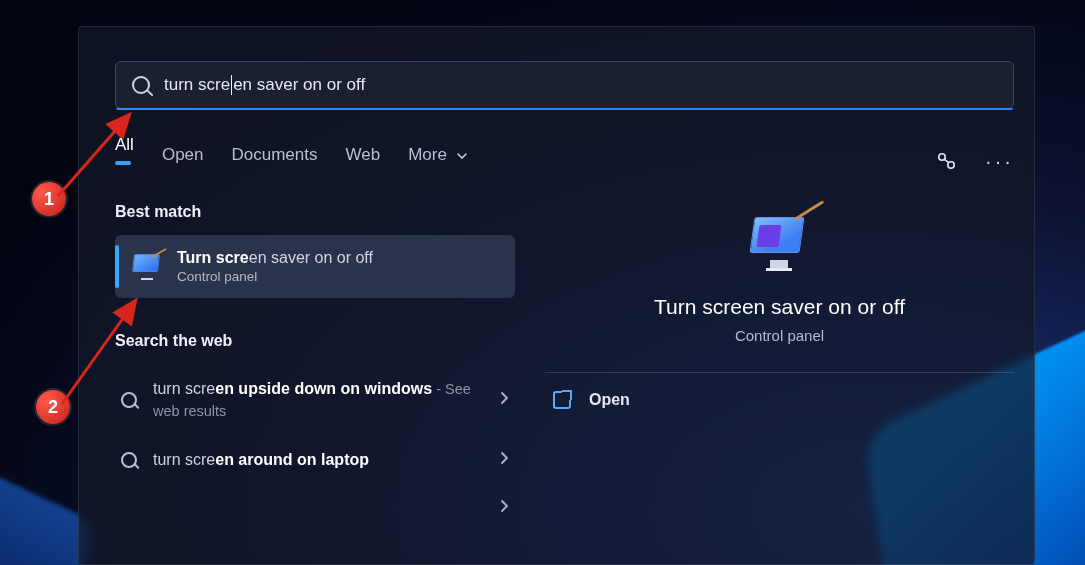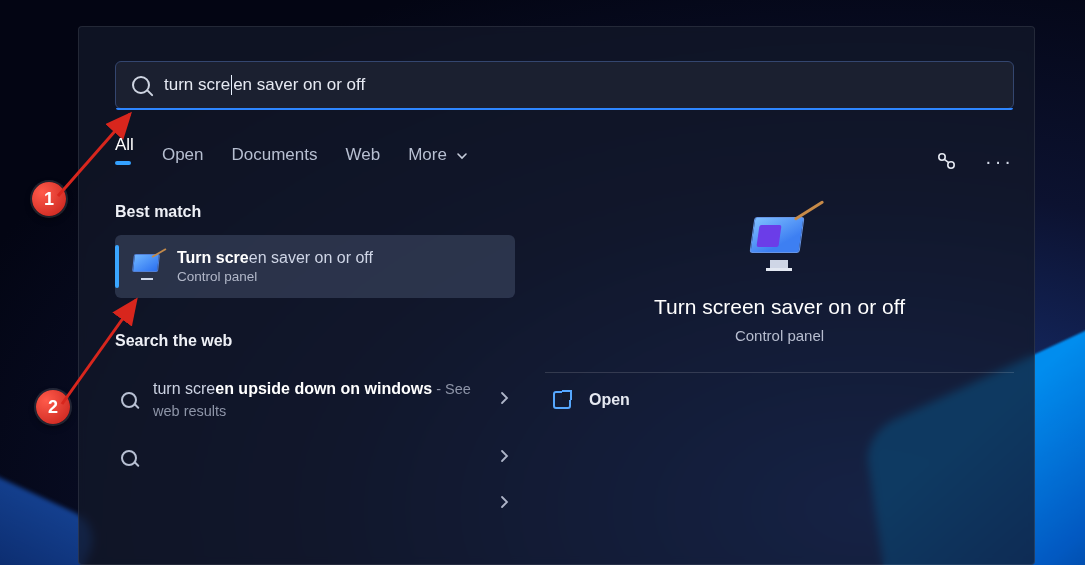--- a/index.html
+++ b/index.html
@@ -182,20 +182,23 @@
             </span>
           </div>
           <span class="chev"><svg width="10" height="14" viewBox="0 0 10 14">
                 <path d="M3 2l5 5-5 5" stroke="#aeb5c8" stroke-width="1.8" fill="none" stroke-linecap="round"></path>
               </svg></span>
         </div>
 
         <div class="web-item">
           <div class="wi-left">
             <span class="wi-icon"></span>
+            <span class="wi-text">
+              <span class="prefix">turn scre</span><b>en around on laptop</b>
+            </span>
           </div>
           <span class="chev"><svg width="10" height="14" viewBox="0 0 10 14">
                 <path d="M3 2l5 5-5 5" stroke="#aeb5c8" stroke-width="1.8" fill="none" stroke-linecap="round"></path>
               </svg></span>
         </div>
 
         <div class="web-item">
           <span class="chev"><svg width="10" height="14" viewBox="0 0 10 14">
                 <path d="M3 2l5 5-5 5" stroke="#aeb5c8" stroke-width="1.8" fill="none" stroke-linecap="round"></path>
               </svg></span>

